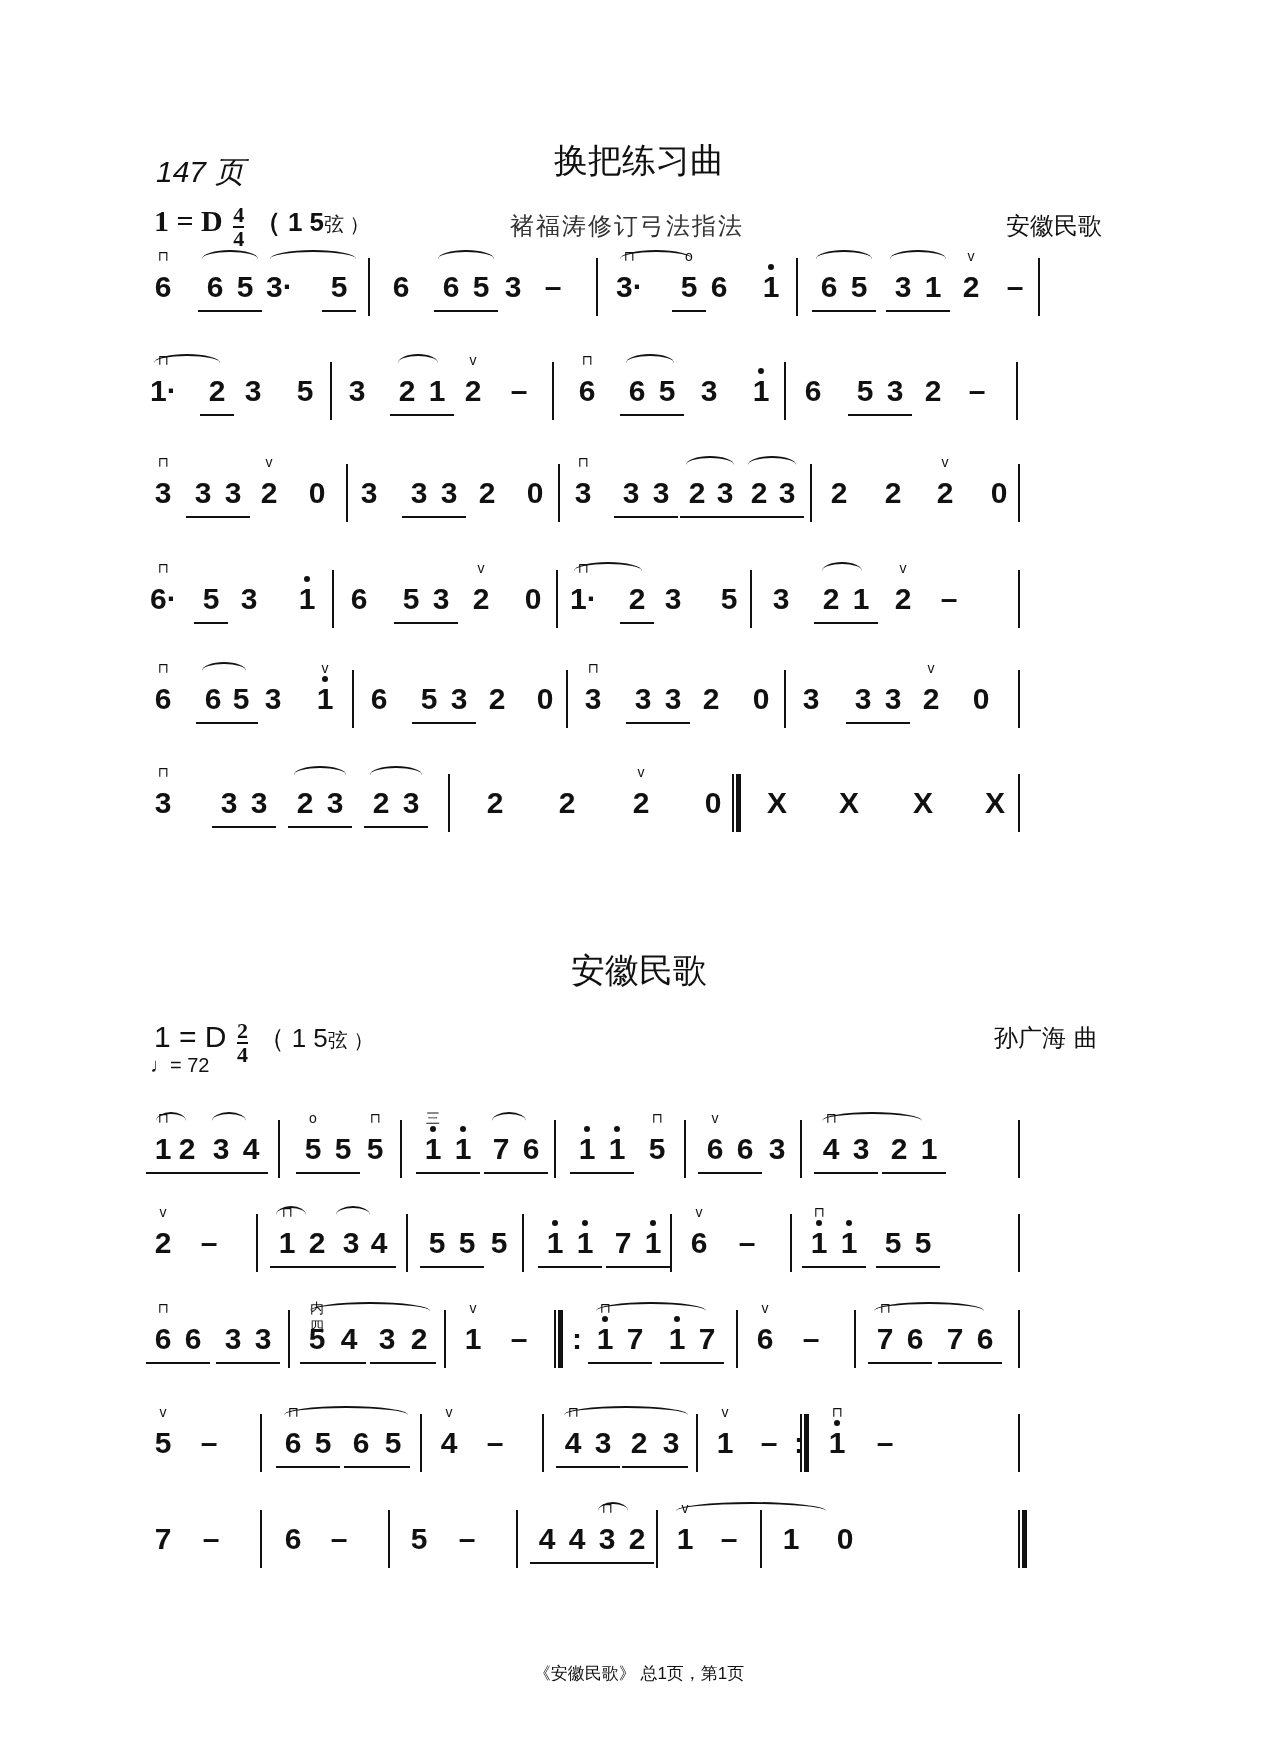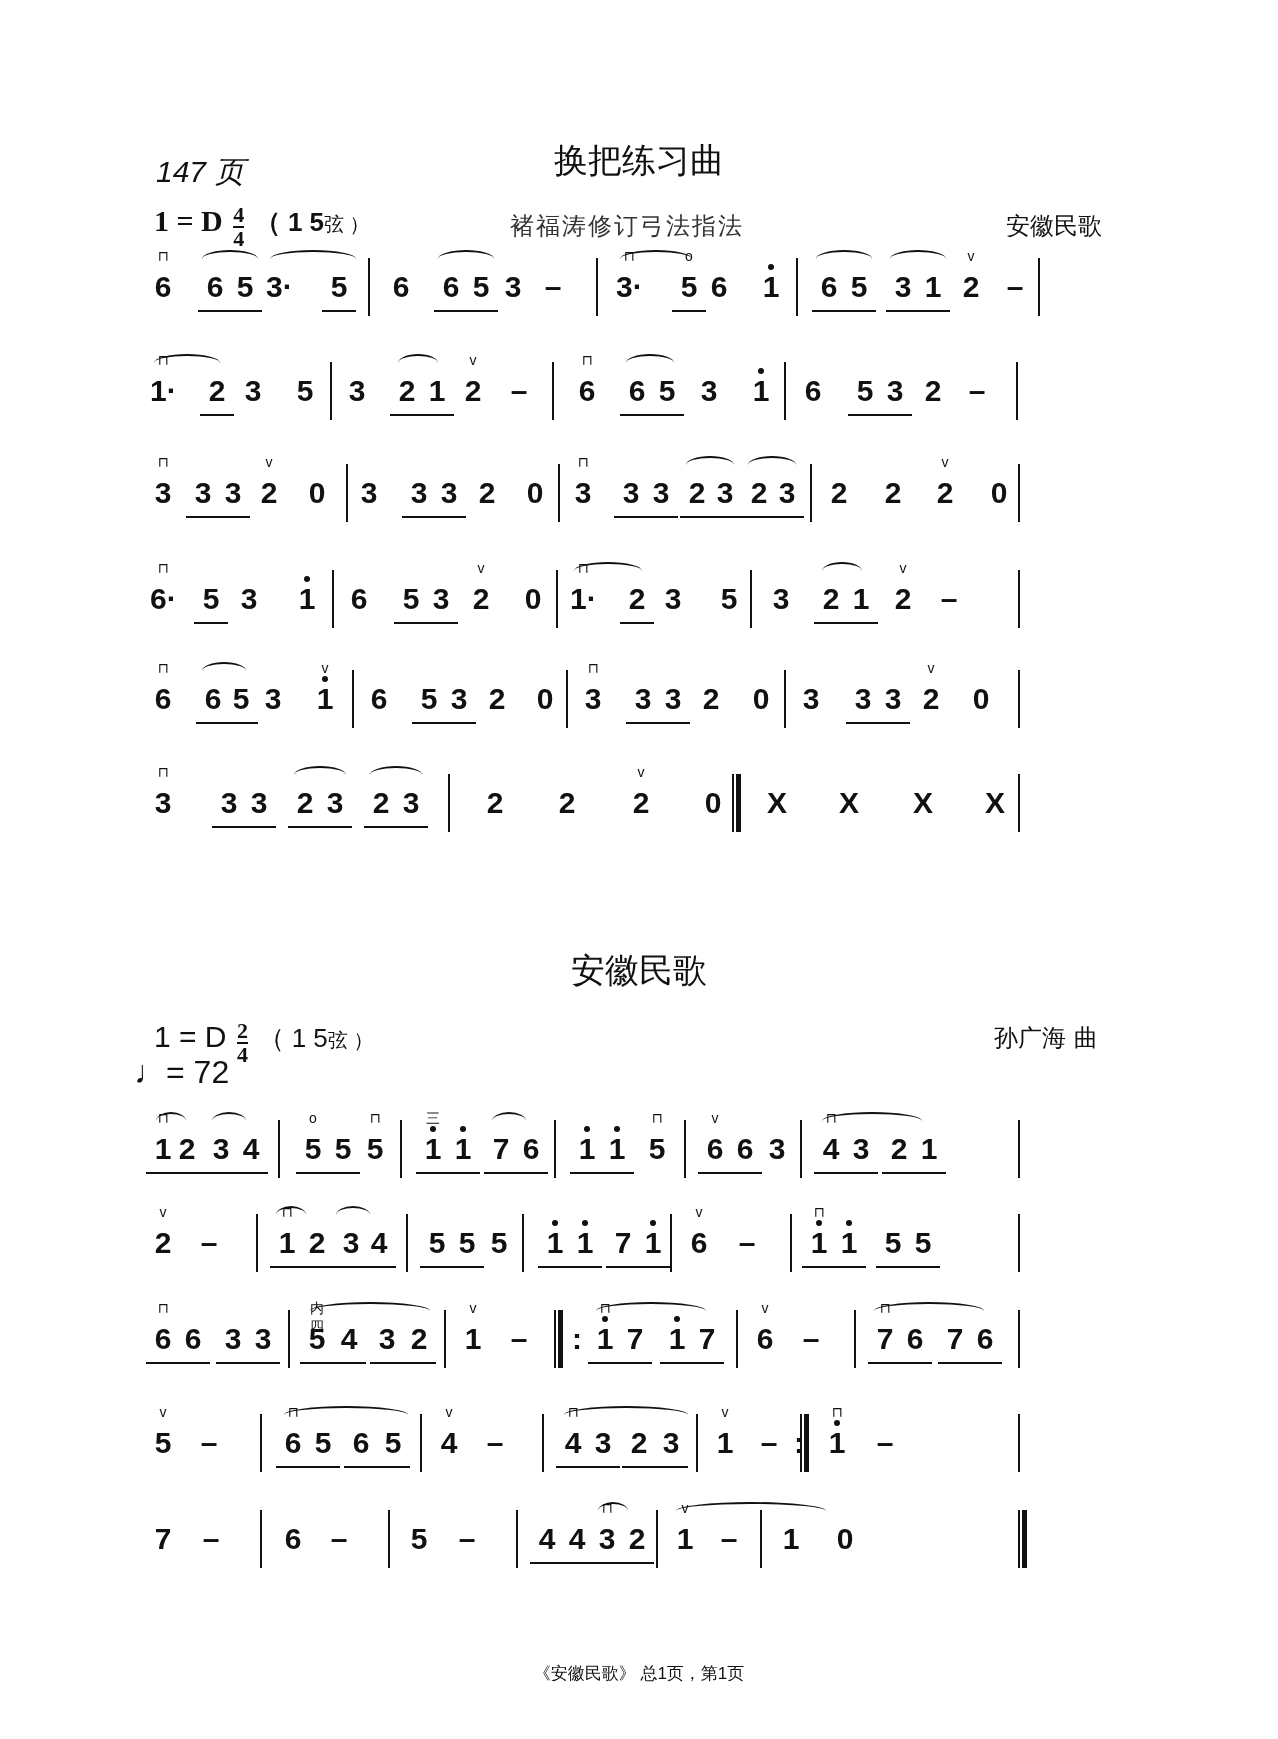--- a/index.html
+++ b/index.html
@@ -38,21 +38,21 @@
 </div>
 <div class="abs sub" style="left:510px;top:210px;">褚福涛修订弓法指法</div>
 <div class="abs composer" style="left:1006px;top:210px;">安徽民歌</div>
 
 <div class="abs title" style="top:948px;">安徽民歌</div>
 <div class="abs" style="left:154px;top:1020px;">
   <span class="key" style="font-family:'Liberation Sans',sans-serif;font-weight:normal;">1 = D</span>
   <span class="frac key"><span class="top">2</span><span>4</span></span>
   <span class="strings" style="font-weight:normal;"><span>（ 1  5</span><small>弦 ）</small></span>
 </div>
-<div class="abs" style="left:134px;top:1054px;font-size:32px;">♩= 72</div>
+<div class="abs" style="left:150px;top:1054px;font-size:20px;">♩= 72</div>
 <div class="abs composer" style="left:994px;top:1022px;">孙广海 曲</div>
 
 <div id="score">
     <div class="row" style="top: 248px;">
       <div class="mark" style="left: 0px;">⊓</div>
       <div class="tok" style="left: 0px;">6</div>
       <div class="tok ul" style="left: 52px;">6</div>
       <div class="tok ul" style="left: 82px;">5</div>
       <div class="slur" style="left: 52px; width: 56px;"></div>
       <div class="tok" style="left: 116px;">3·</div>

